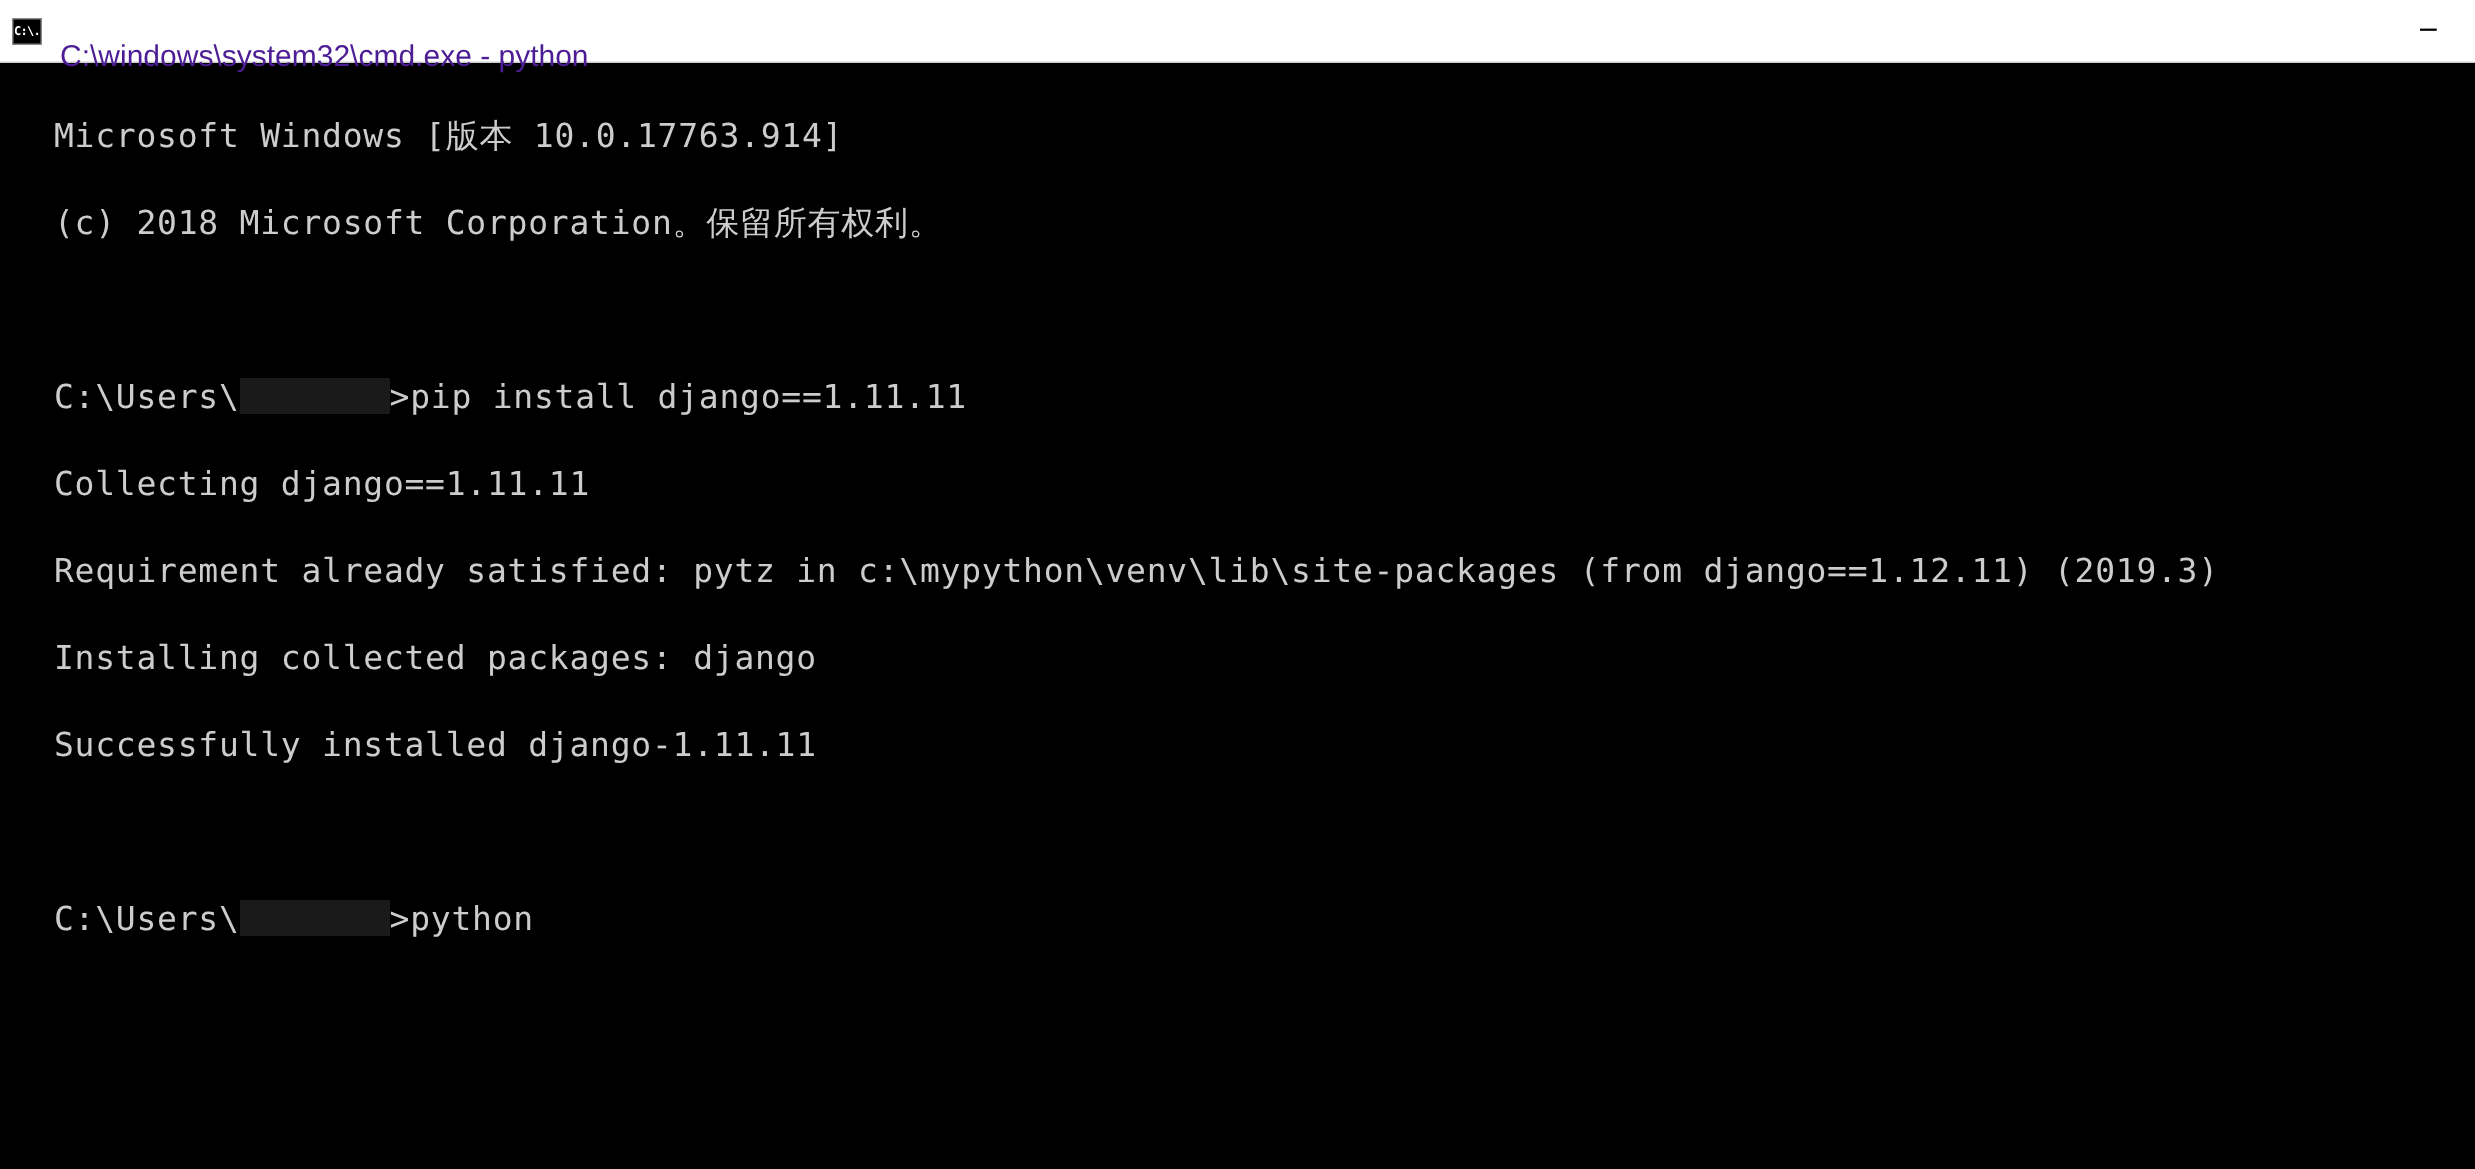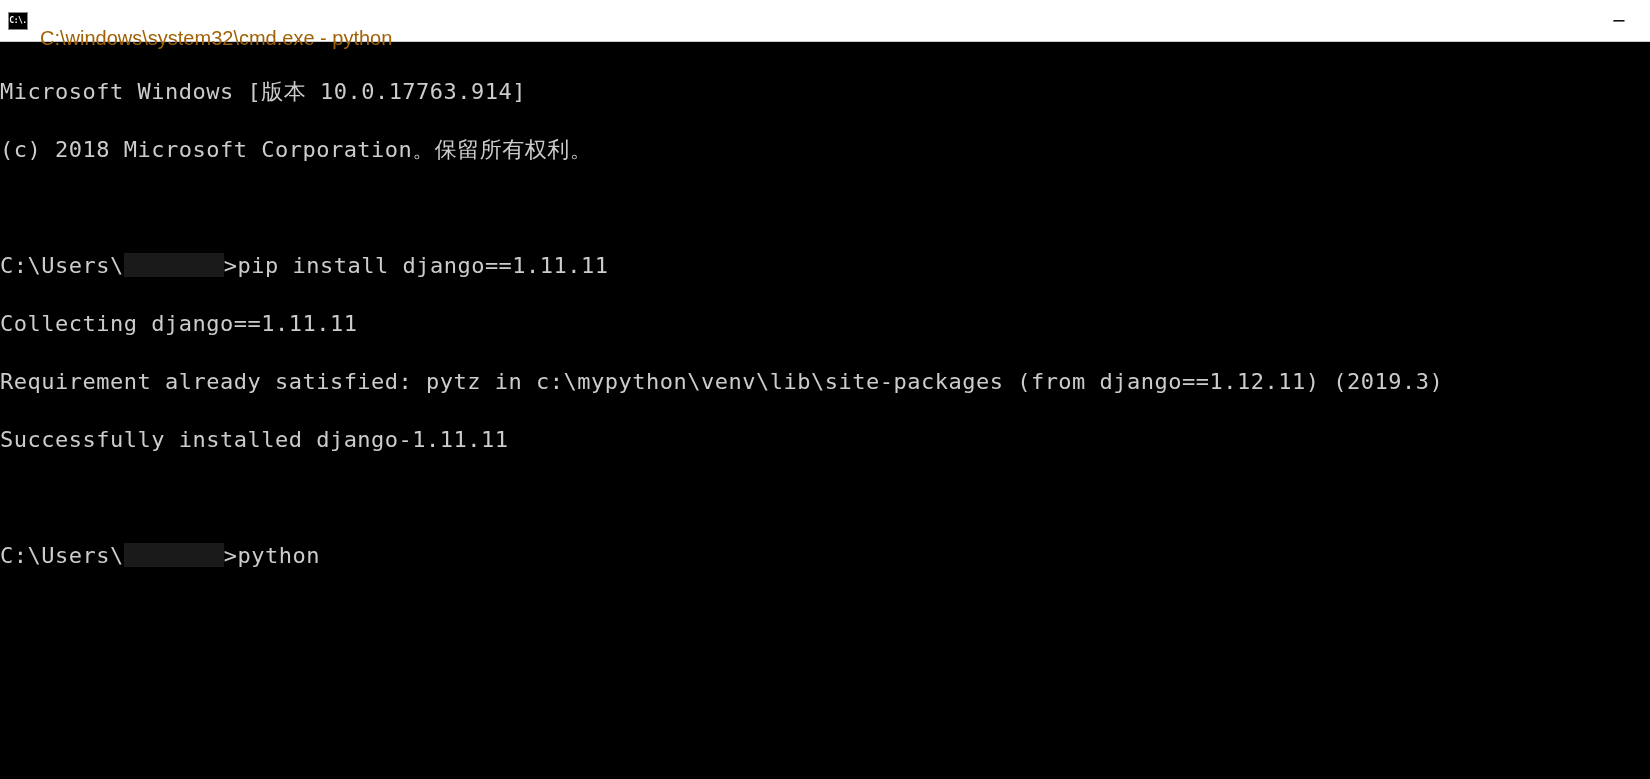--- a/index.html
+++ b/index.html
@@ -30,21 +30,21 @@
       font-size: 8px;
       font-weight: bold;
       display: flex;
       align-items: center;
       justify-content: center;
       margin-right: 12px;
       letter-spacing: -0.5px;
       border: 1px solid #888;
     }
     .title-text {
-      color: #a16207;
+      color: #4c1d95;
       font-size: 20px;
       font-family: "Segoe UI", "Microsoft YaHei", sans-serif;
       flex: 1;
       margin-top: 36px;
     }
     .window-controls {
       display: flex;
       align-items: center;
     }
     .window-btn {
@@ -62,20 +62,21 @@
       color: #ccc;
       font-size: 22px;
       line-height: 29px;
       padding: 6px 0 0 0;
       white-space: pre;
       font-family: "NSimSun", "SimSun", "Consolas", monospace;
       letter-spacing: 0.5px;
     }
     .terminal-line {
       min-height: 29px;
+      margin-left: 36px;
     }
     .redacted {
       display: inline-block;
       width: 100px;
       height: 24px;
       background: #1a1a1a;
       vertical-align: middle;
       position: relative;
       top: -2px;
     }
@@ -101,20 +102,21 @@
   </div>
 </div>
 
 <div class="terminal">
 <div class="terminal-line">Microsoft Windows [版本 10.0.17763.914]</div>
 <div class="terminal-line">(c) 2018 Microsoft Corporation。保留所有权利。</div>
 <div class="terminal-line"> </div>
 <div class="terminal-line"><span>C:\Users\</span><span class="redacted"></span><span>&gt;pip install django==1.11.11</span></div>
 <div class="terminal-line">Collecting django==1.11.11</div>
 <div class="terminal-line">Requirement already satisfied: pytz in c:\mypython\venv\lib\site-packages (from django==1.12.11) (2019.3)</div>
+<div class="terminal-line">Installing collected packages: django</div>
 <div class="terminal-line">Successfully installed django-1.11.11</div>
 <div class="terminal-line"> </div>
 <div class="terminal-line"><span>C:\Users\</span><span class="redacted"></span><span>&gt;python</span></div>
 
 
 
 
 
 
 

